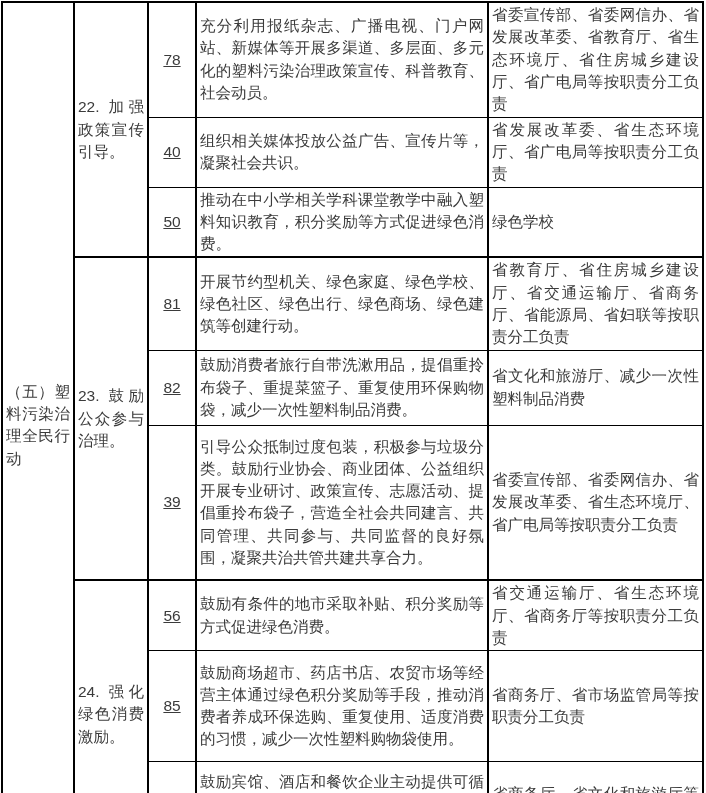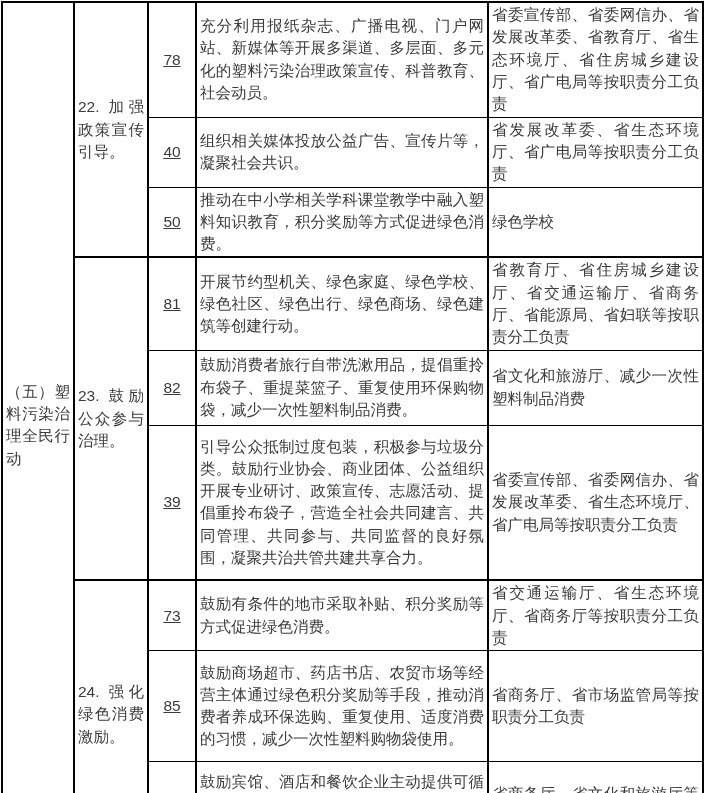--- a/index.html
+++ b/index.html
@@ -120,21 +120,21 @@
       </tr>
       <tr class="r83">
         <td class="c-no">39</td>
         <td class="c-task">引导公众抵制过度包装，积极参与垃圾分类。鼓励行业协会、商业团体、公益组织开展专业研讨、政策宣传、志愿活动、提倡重拎布袋子，营造全社会共同建言、共同管理、共同参与、共同监督的良好氛围，凝聚共治共管共建共享合力。</td>
         <td class="c-own">省委宣传部、省委网信办、省发展改革委、省生态环境厅、省广电局等按职责分工负责</td>
       </tr>
       <tr class="r84 group-start">
         <td class="c-cat" rowspan="3">
           <div class="cat-text">24. 强化绿色消费激励。</div>
         </td>
-        <td class="c-no">73</td>
+        <td class="c-no">56</td>
         <td class="c-task">鼓励有条件的地市采取补贴、积分奖励等方式促进绿色消费。</td>
         <td class="c-own">省交通运输厅、省生态环境厅、省商务厅等按职责分工负责</td>
       </tr>
       <tr class="r85">
         <td class="c-no">85</td>
         <td class="c-task">鼓励商场超市、药店书店、农贸市场等经营主体通过绿色积分奖励等手段，推动消费者养成环保选购、重复使用、适度消费的习惯，减少一次性塑料购物袋使用。</td>
         <td class="c-own">省商务厅、省市场监管局等按职责分工负责</td>
       </tr>
       <tr class="r86">
         <td class="c-no">86</td>

